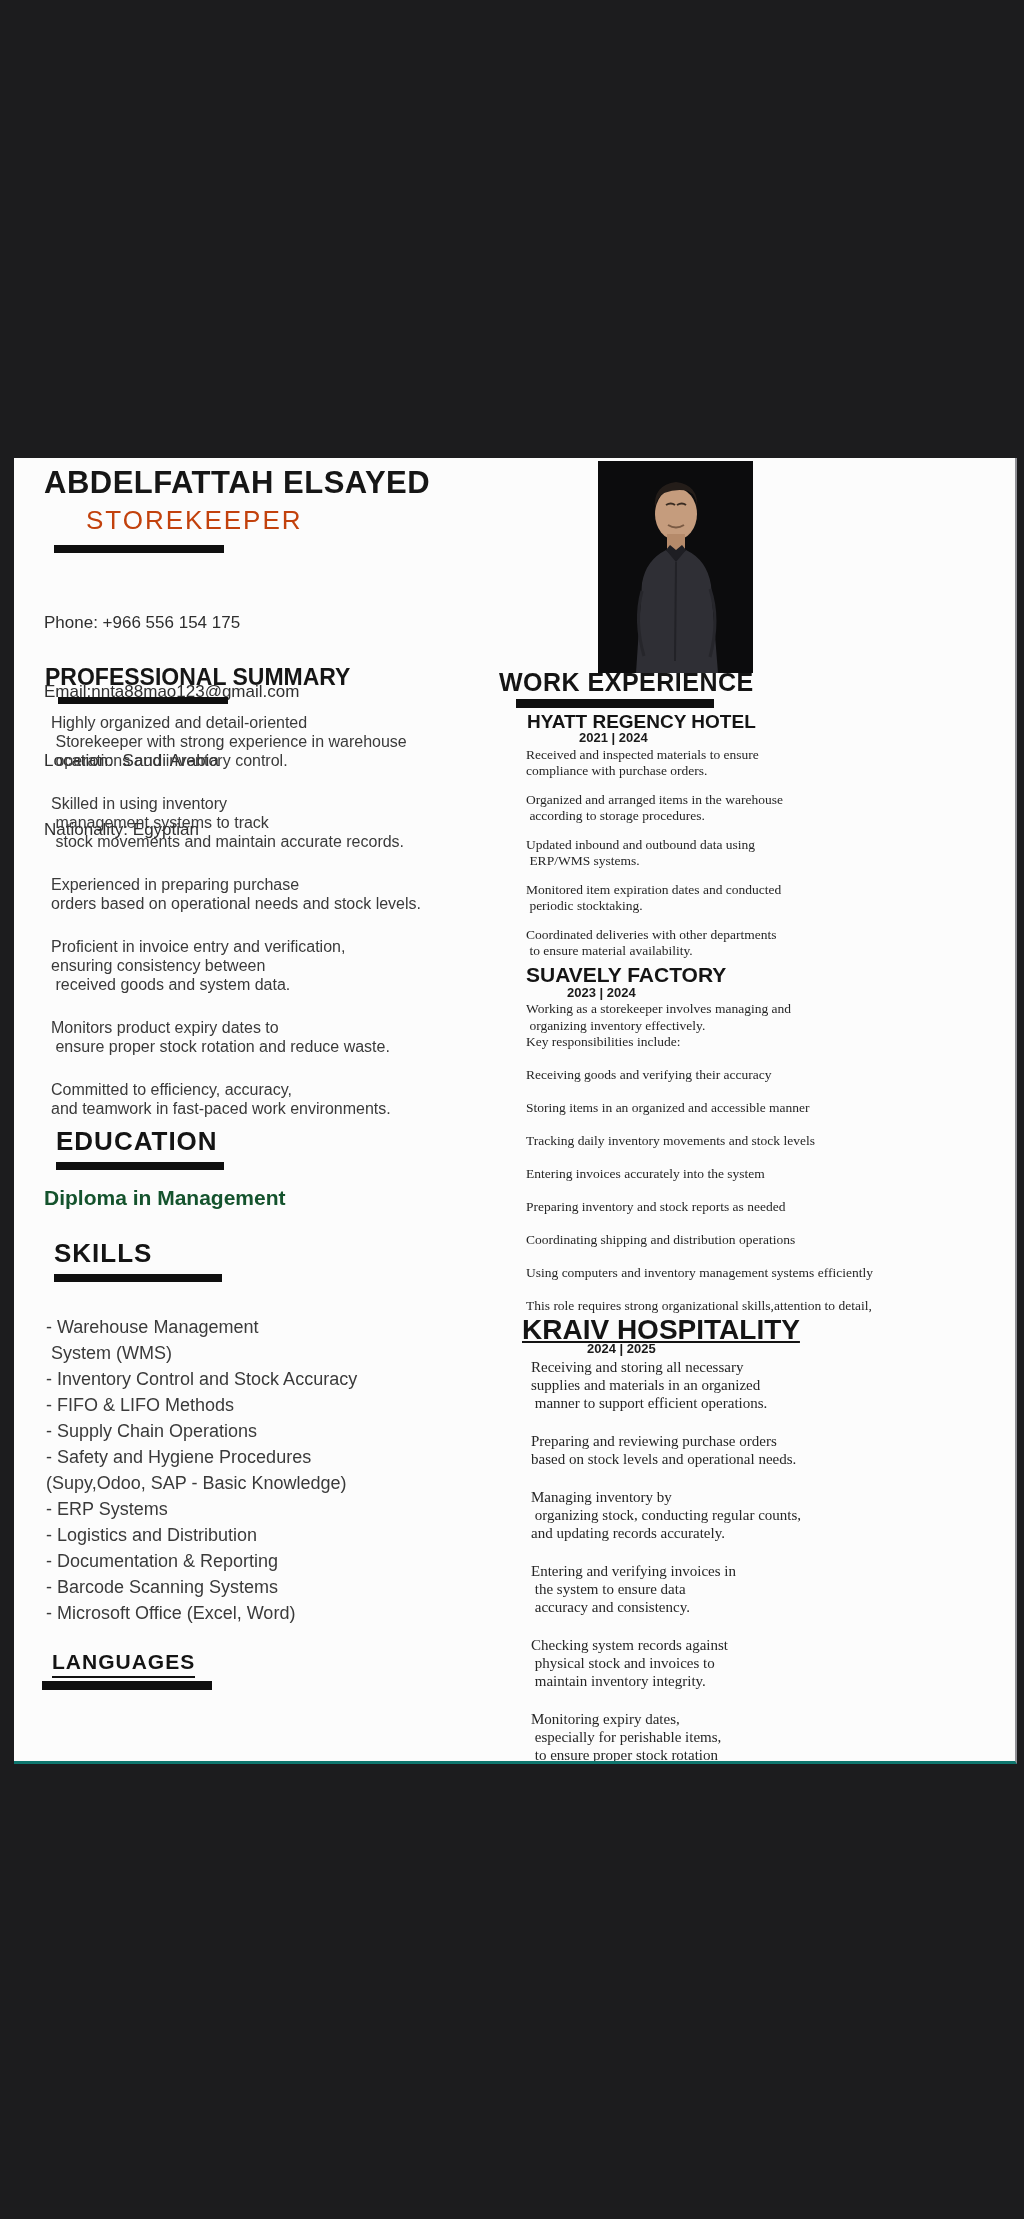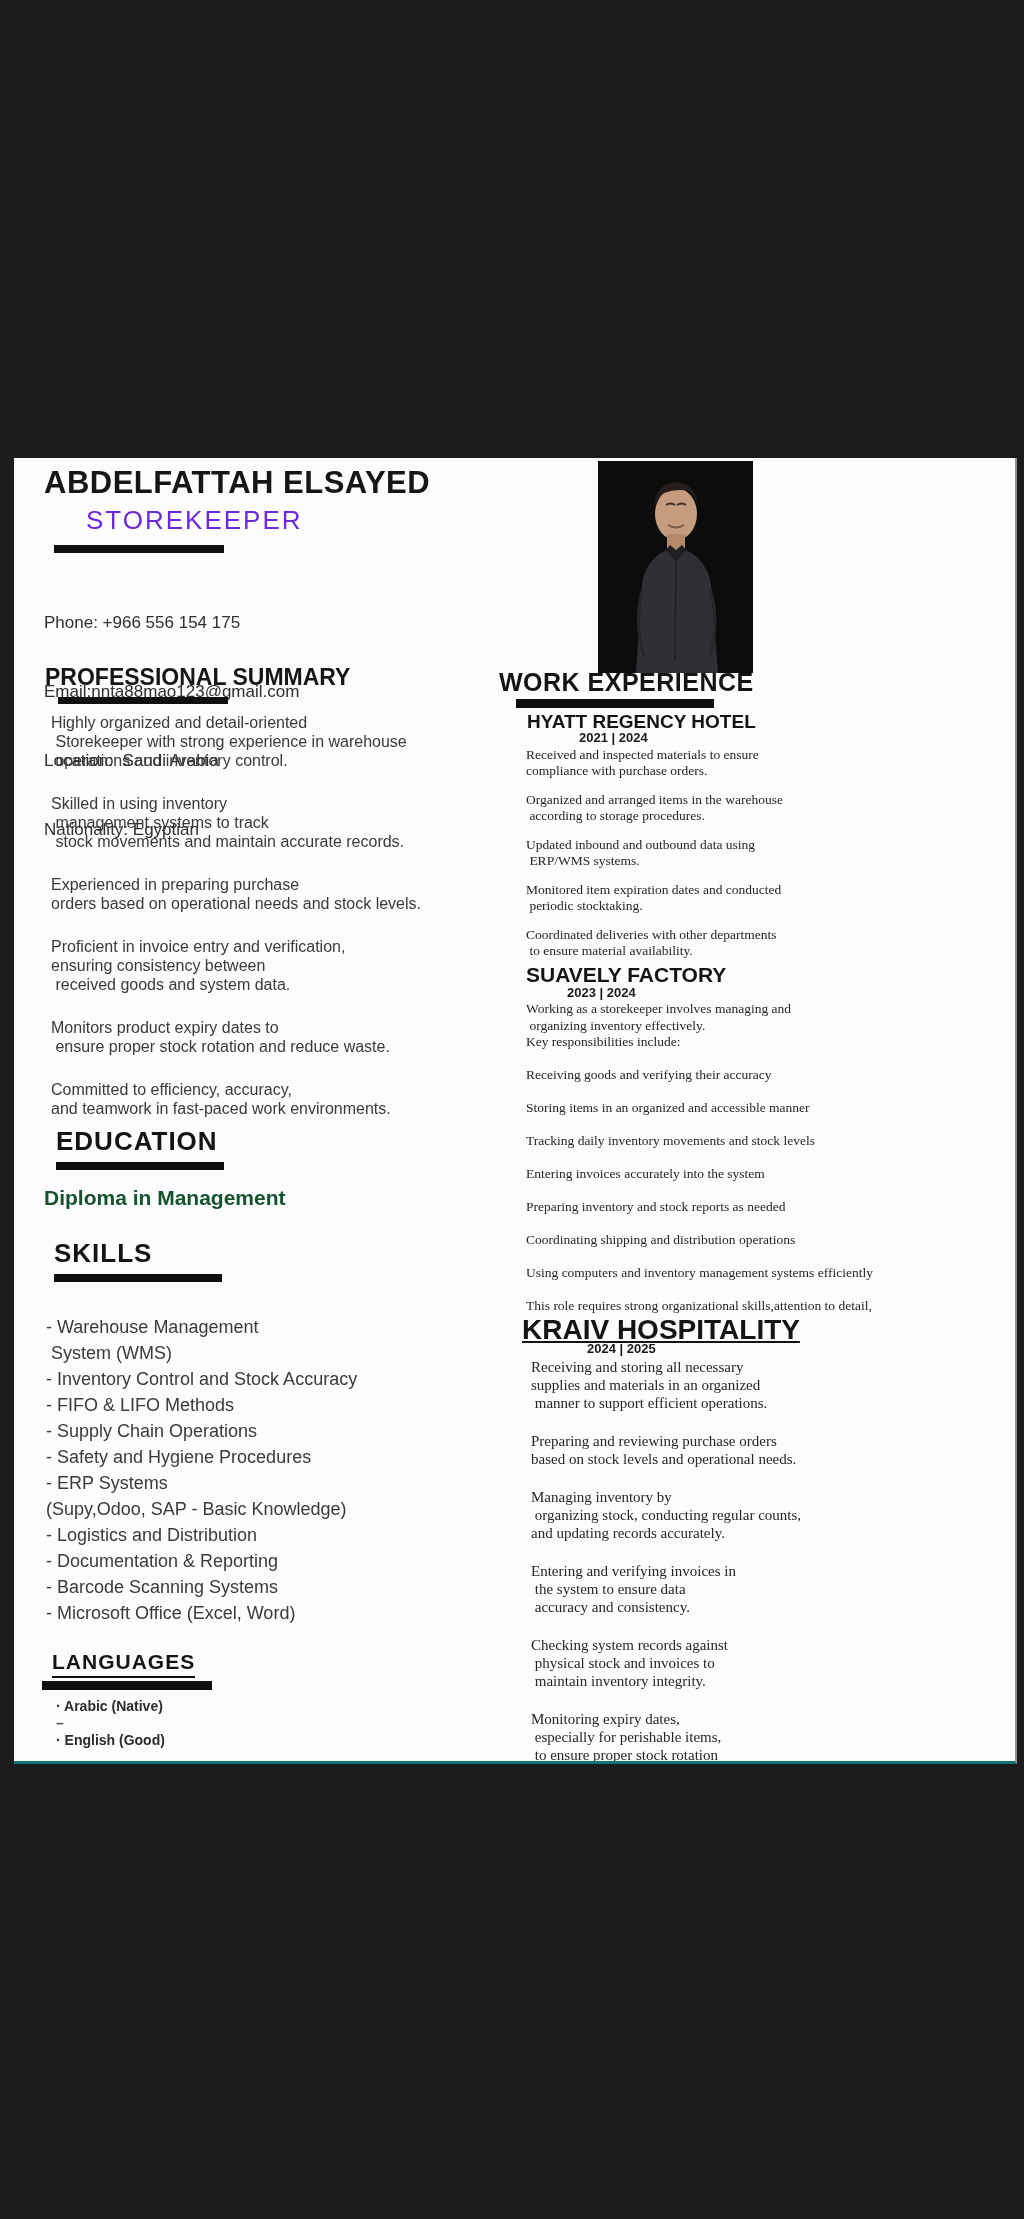--- a/index.html
+++ b/index.html
@@ -20,21 +20,21 @@
     border-right: 2px solid #909095;
     border-bottom: 3px solid #0f766e;
     overflow: hidden;
     color: #1d1d1d;
   }
   .bar { background: #0f0f0f; }
 
   
   .sec-header { position: absolute; left: 30px; top: 8px; width: 430px; }
   .name { font-size: 31px; font-weight: bold; letter-spacing: 0.5px; color: #161616; line-height: 34px; }
-  .role { font-size: 26px; letter-spacing: 2px; color: #6d28d9; margin: 6px 0 0 42px; line-height: 28px; }
+  .role { font-size: 26px; letter-spacing: 2px; color: #c2410c; margin: 6px 0 0 42px; line-height: 28px; }
   .name-bar { width: 170px; height: 8px; margin: 11px 0 0 10px; }
   .contact { margin: 12px 0 0 0; font-size: 17px; line-height: 23px; color: #2f2f2f; white-space: pre-wrap; }
 
   
   .sec-summary { position: absolute; left: 28px; top: 206px; width: 450px; }
   .h-left { font-size: 23px; font-weight: bold; color: #161616; line-height: 26px; }
   .sec-summary .h-left { margin-left: 3px; }
   .sum-bar { width: 170px; height: 7px; margin: 7px 0 0 16px; }
   .summary-body { margin: 9px 0 0 9px; font-size: 16px; line-height: 19px; color: #3a3a3a; }
   .summary-body p { white-space: pre-wrap; margin: 0 0 24px 0; }
@@ -144,37 +144,32 @@
     <div class="sec-skills">
       <div class="h-big">SKILLS</div>
       <div class="skills-bar bar"></div>
       <div class="skills-list">
         <div>- Warehouse Management</div>
         <div> System (WMS)</div>
         <div>- Inventory Control and Stock Accuracy</div>
         <div>- FIFO &amp; LIFO Methods</div>
         <div>- Supply Chain Operations</div>
         <div>- Safety and Hygiene Procedures</div>
+        <div>(Supy,Odoo, SAP - Basic Knowledge)</div>
         <div>- ERP Systems</div>
-        <div>(Supy,Odoo, SAP - Basic Knowledge)</div>
         <div>- Logistics and Distribution</div>
         <div>- Documentation &amp; Reporting</div>
         <div>- Barcode Scanning Systems</div>
         <div>- Microsoft Office (Excel, Word)</div>
       </div>
     </div>
 
     <div class="sec-languages">
       <div class="h-lang">LANGUAGES</div>
       <div class="lang-bar bar"></div>
-      <div class="lang-list">
-        <div>· Arabic (Native)</div>
-        <div class="lang-sep">–</div>
-        <div>· English (Good)</div>
-      </div>
     </div>
 
     <div class="right-col">
       <div class="h-work">WORK EXPERIENCE</div>
       <div class="work-bar bar"></div>
 
       <div>
         <div class="job-head-1">HYATT REGENCY HOTEL</div>
         <div class="job-dates dates-1">2021 | 2024</div>
         <div class="job-paras paras-1">

